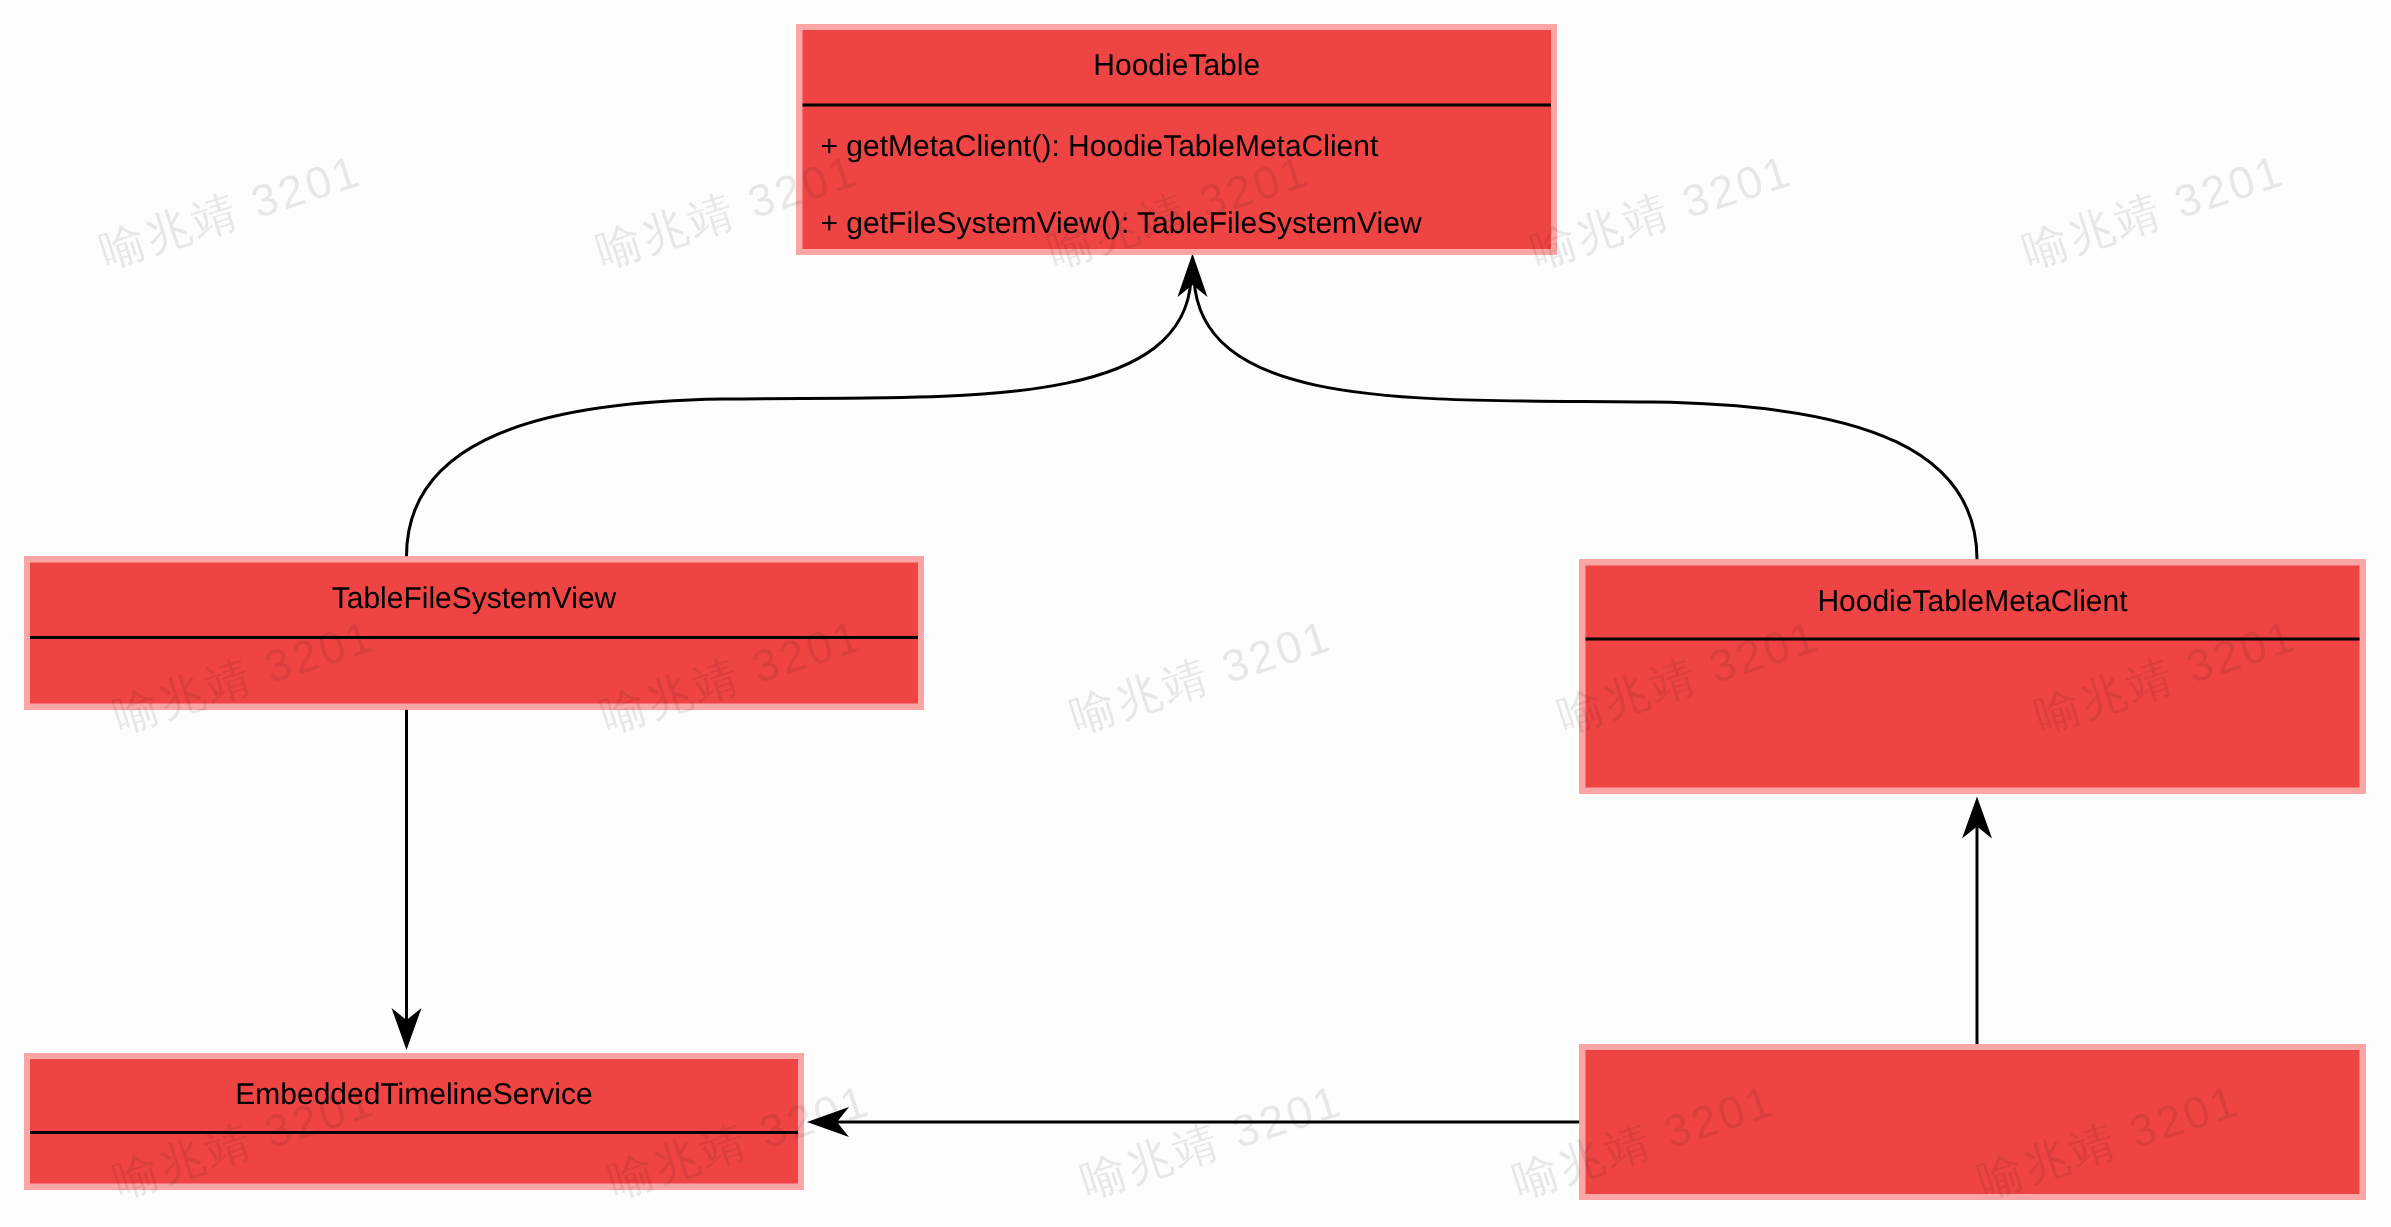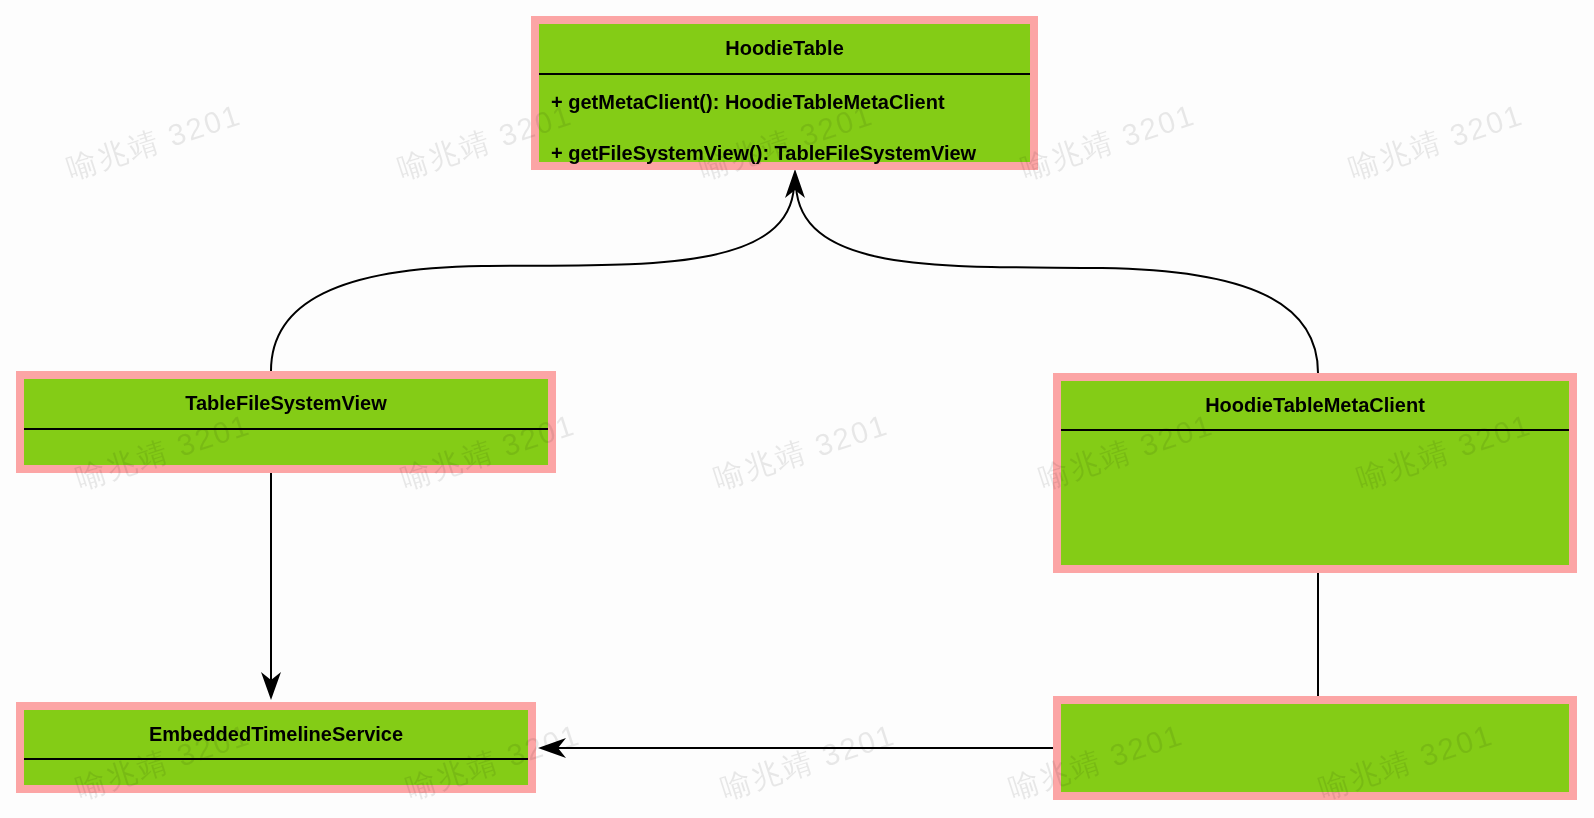--- a/index.html
+++ b/index.html
@@ -3,22 +3,22 @@
 <meta charset="utf-8">
 <style>
   html,body{margin:0;padding:0;background:#e9e9e9;}
   .stage{
     position:relative;width:1594px;height:818px;margin:0 auto;
     background:#fdfdfd;overflow:hidden;
     font-family:"Liberation Sans", sans-serif;color:#000;
   }
   .edges{position:absolute;left:0;top:0;width:1594px;height:818px;}
   .uml-class{
-    position:absolute;background:#84cc16;border:8px solid #fca5a5;
-    box-sizing:border-box;z-index:2;font-weight:bold;
+    position:absolute;background:#ef4444;border:4px solid #fca5a5;
+    box-sizing:border-box;z-index:2;
   }
   .uml-title{
     border-bottom:2px solid #000;text-align:center;
     font-size:20px;display:flex;align-items:center;justify-content:center;
     box-sizing:border-box;
   }
   .uml-body{box-sizing:border-box;padding:2px 0 0 12px;}
   .uml-method{
     font-size:20px;line-height:51px;white-space:nowrap;
   }
@@ -51,26 +51,26 @@
   </svg>
 
   <div class="uml-class" style="left:531px;top:16px;width:507px;height:154px;">
     <div class="uml-title" style="height:51px;">HoodieTable</div>
     <div class="uml-body">
       <div class="uml-method">+ getMetaClient(): HoodieTableMetaClient</div>
       <div class="uml-method">+ getFileSystemView(): TableFileSystemView</div>
     </div>
   </div>
 
-  <div class="uml-class" style="left:16px;top:371px;width:540px;height:102px;">
+  <div class="uml-class" style="left:16px;top:371px;width:600px;height:102px;">
     <div class="uml-title" style="height:51px;">TableFileSystemView</div>
     <div class="uml-body"></div>
   </div>
 
-  <div class="uml-class" style="left:1053px;top:373px;width:524px;height:200px;">
+  <div class="uml-class" style="left:1053px;top:373px;width:524px;height:156px;">
     <div class="uml-title" style="height:50px;">HoodieTableMetaClient</div>
   </div>
 
   <div class="uml-class" style="left:16px;top:702px;width:520px;height:91px;">
     <div class="uml-title" style="height:50px;">EmbeddedTimelineService</div>
     <div class="uml-body"></div>
   </div>
 
   <div class="uml-class" style="left:1053px;top:696px;width:524px;height:104px;">
     <div class="uml-body"></div>

